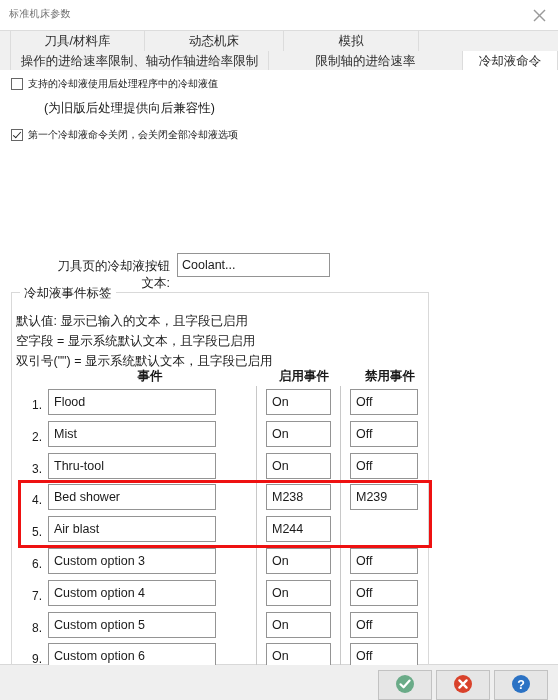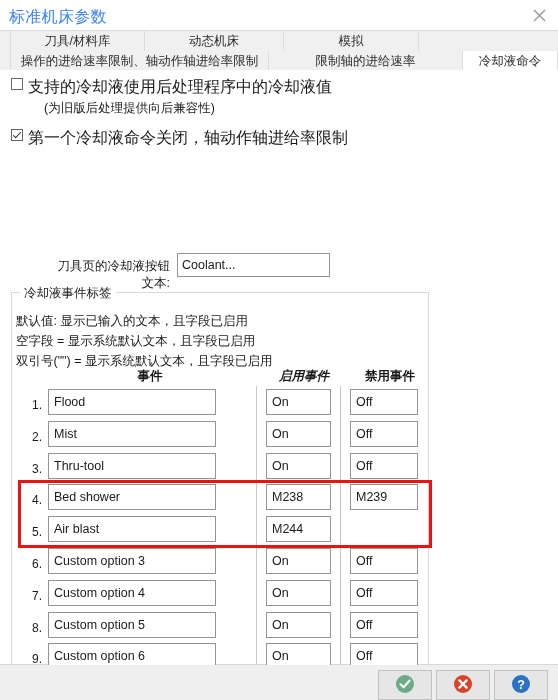--- a/index.html
+++ b/index.html
@@ -20,22 +20,22 @@
   
   #titlebar {
     height: 30px;
     background: #ffffff;
     position: relative;
   }
   #title-text {
     position: absolute;
     left: 9px;
     top: 7px;
-    font-size: 16px;
-    color: #3b82f6;
+    font-size: 10px;
+    color: #737373;
     letter-spacing: .3px;
   }
   #close-btn {
     position: absolute;
     right: 8px;
     top: 4px;
     width: 22px;
     height: 22px;
     cursor: pointer;
     display: flex;
@@ -91,21 +91,21 @@
     height: 595px;
     background: #ffffff;
     border-bottom: 1px solid #d8d8d8;
     box-sizing: border-box;
   }
 
   .chk-line {
     position: absolute;
     display: flex;
     align-items: flex-start;
-    font-size: 16px;
+    font-size: 10px;
     color: #1a1a1a;
   }
   .chkbox {
     width: 12px;
     height: 12px;
     border: 1px solid #666;
     background: #fff;
     box-sizing: border-box;
     margin-right: 5px;
     position: relative;
@@ -192,21 +192,21 @@
     height: 18px;
   }
   .hdr {
     position: absolute;
     font-size: 12.5px;
     font-weight: bold;
     color: #1a1a1a;
     text-align: center;
   }
   #hdr-event  { left: 110px; width: 80px; }
-  #hdr-enable { left: 264px; width: 80px; font-style: italic; }
+  #hdr-enable { left: 264px; width: 80px; }
   #hdr-disable{ left: 350px; width: 80px; }
 
   .vsep {
     position: absolute;
     top: 316px;
     width: 1px;
     height: 322px;
     background: #c8c8c8;
   }
   #vsep1 { left: 256px; }
@@ -316,21 +316,21 @@
 <div id="panel">
 
   <div class="chk-line" style="left:11px; top:7px;">
     <span class="chkbox"></span>
     <span>支持的冷却液使用后处理程序中的冷却液值</span>
   </div>
   <div class="sub-note" style="left:31px; top:30px;">(为旧版后处理提供向后兼容性)</div>
 
   <div class="chk-line" style="left:11px; top:58px;">
     <span class="chkbox checked"></span>
-    <span>第一个冷却液命令关闭，轴动作轴进给率限制</span>
+    <span>第一个冷却液命令关闭，会关闭全部冷却液选项</span>
   </div>
 
   <div id="coolant-label">刀具页的冷却液按钮文本:</div>
   <input id="coolant-input" type="text" value="Coolant..." style="">
 
   <div id="groupbox"></div>
   <div id="groupbox-title">冷却液事件标签</div>
 
   <div class="legend-line" style="top:263px;">空字段 = 显示系统默认文本，且字段已启用</div>
   <div class="legend-line" style="top:243px;">默认值: 显示已输入的文本，且字段已启用</div>

